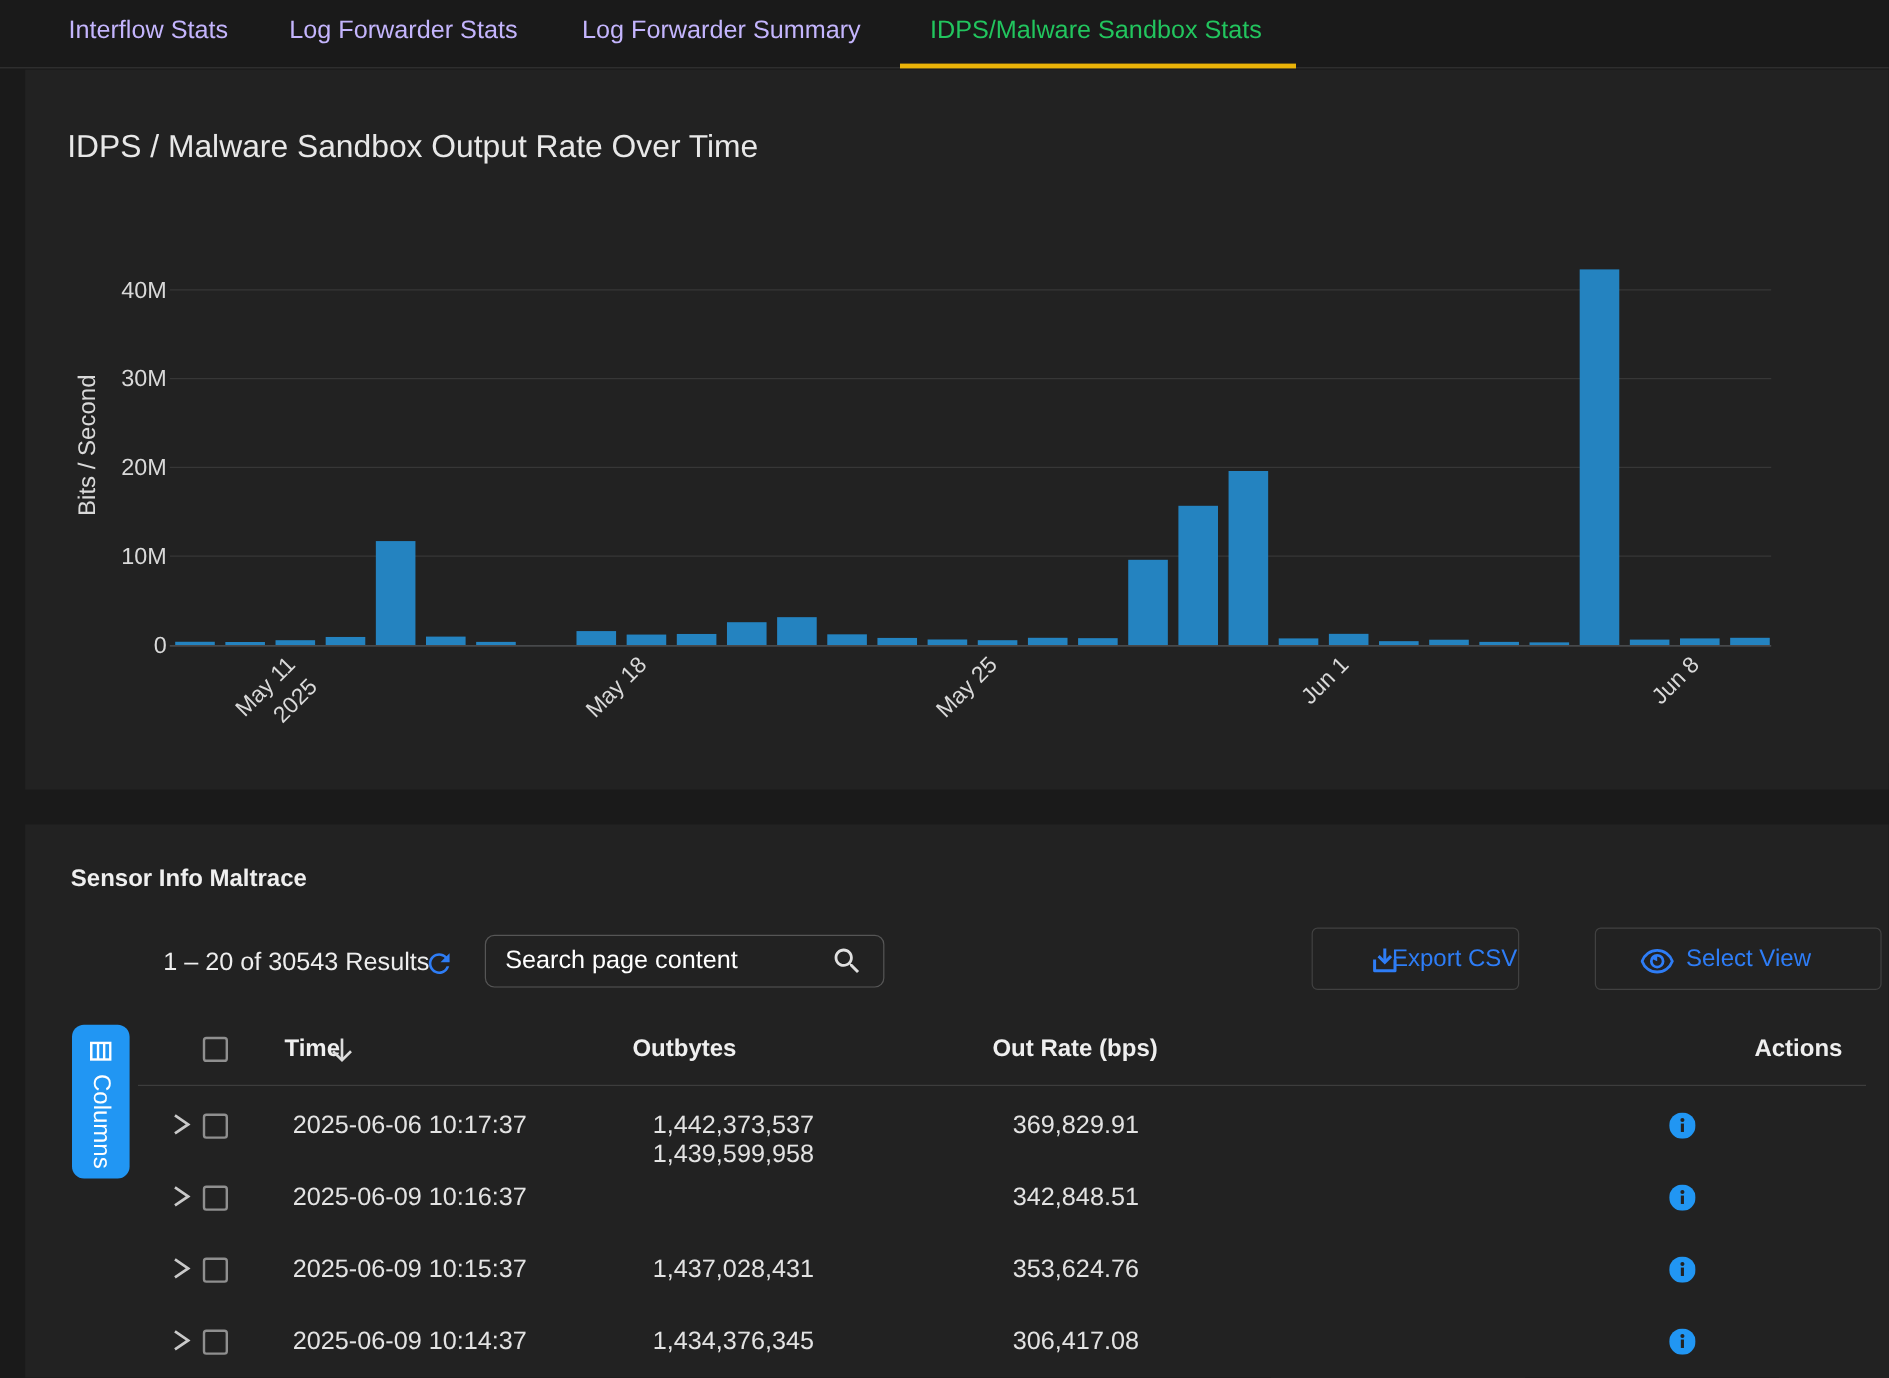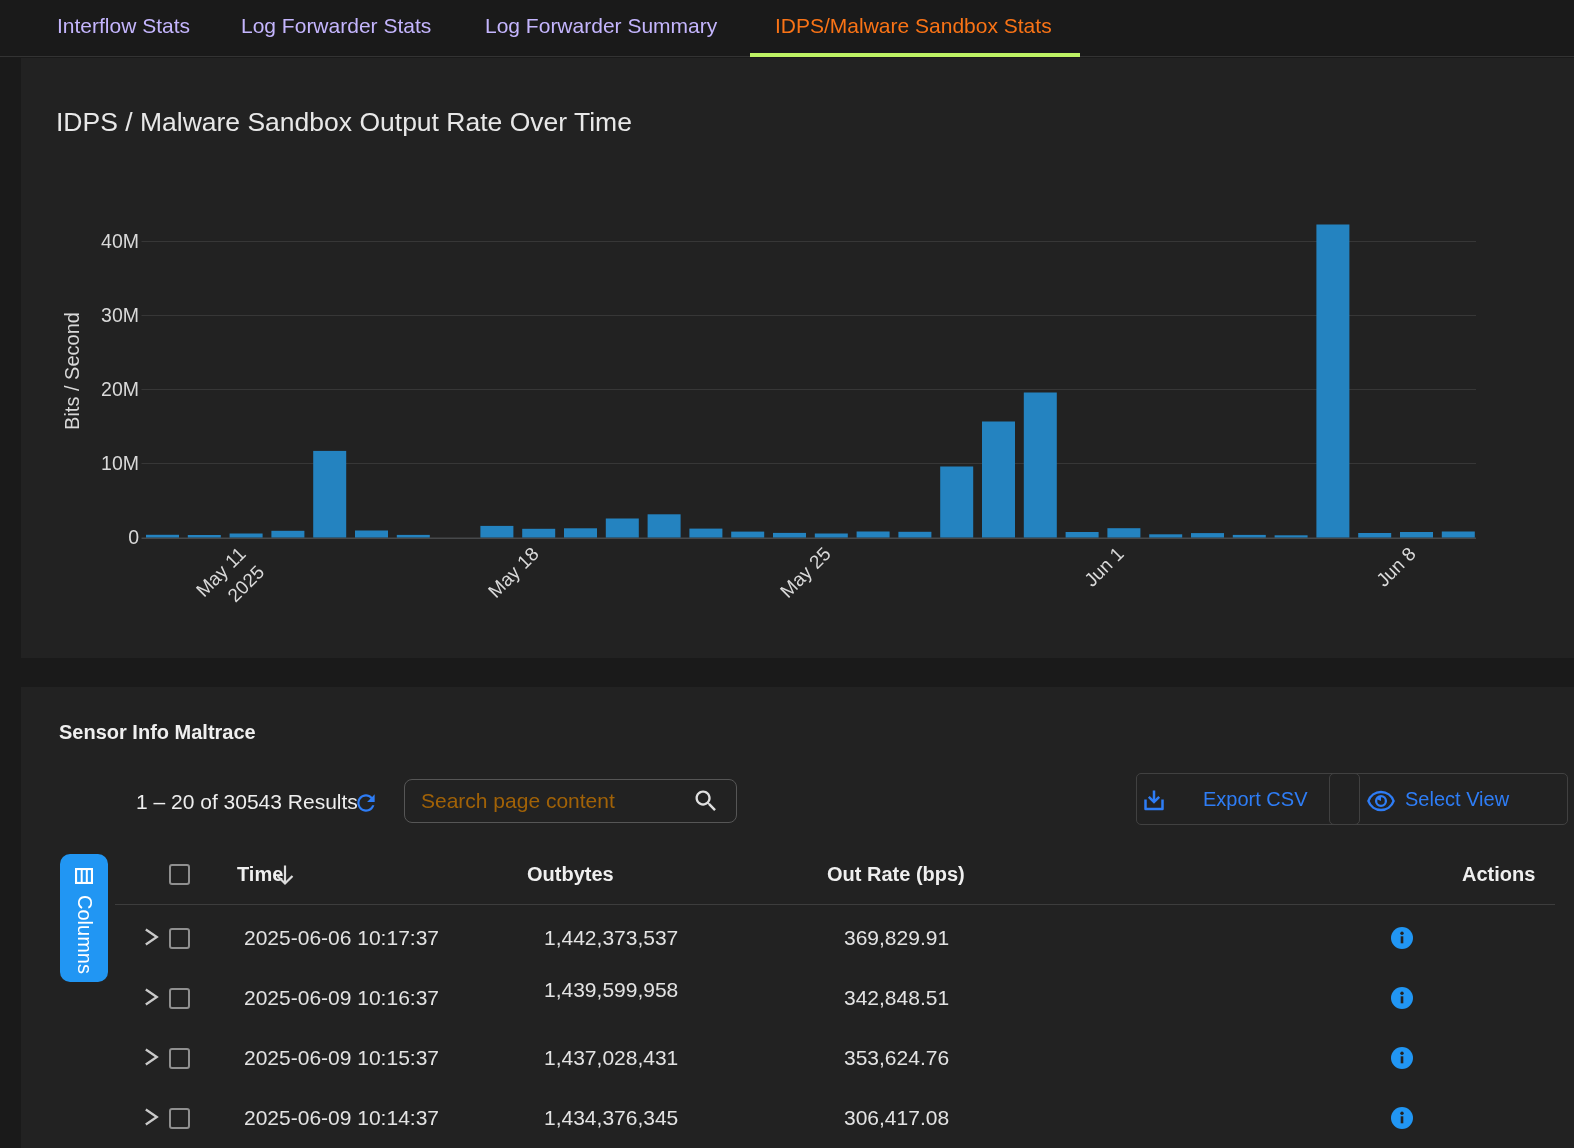--- a/index.html
+++ b/index.html
@@ -3,35 +3,35 @@
 <meta charset="utf-8">
 <style>
   * { margin:0; padding:0; box-sizing:border-box; }
   html,body { width:1574px; height:1148px; background:#1a1a1a; overflow:hidden;
     font-family:"Liberation Sans", sans-serif; }
   .abs { position:absolute; }
   #tabbar { position:absolute; left:0; top:0; width:1574px; height:57px;
     border-bottom:1px solid #333; }
   .tab { position:absolute; top:0; height:57px; line-height:52px; font-size:21px;
     color:#c4b5fd; white-space:nowrap; }
-  .tab.active { color:#f97316; border-bottom:4px solid #bef264; }
+  .tab.active { color:#22c55e; border-bottom:4px solid #eab308; }
   #chartpanel { position:absolute; left:21px; top:58px; width:1553px; height:600px;
     background:#222222; }
   #tablepanel { position:absolute; left:21px; top:687px; width:1553px; height:461px;
     background:#222222; }
   #charttitle { position:absolute; left:56px; top:107px; font-size:26.5px; color:#e8e8e8; }
   svg.overlay { position:absolute; left:0; top:0; }
   .txt { position:absolute; white-space:nowrap; color:#e3e3e3; font-size:20px; }
   .txt21 { font-size:21px;margin-left:17px; }
   .bold { font-weight:bold; color:#efefef; }
   .checkbox { position:absolute; width:21px; height:21px; border:2px solid #8f8f8f;
     border-radius:3px; }
   #searchbox { position:absolute; left:404px; top:779px; width:333px; height:44px;
     border:1px solid #565656; border-radius:8px; }
-  #searchbox span { position:absolute; left:16px; top:9px; font-size:21px; color:#a16207; }
+  #searchbox span { position:absolute; left:16px; top:9px; font-size:21px; color:#ffffff; }
   .btn { position:absolute; top:773px; height:52px; border:1px solid #414141;
     border-radius:5px; }
   .btn span { position:absolute; top:14px; font-size:20px; color:#2e7df6; white-space:nowrap; }
   #colbtn { position:absolute; left:60px; top:854px; width:48px; height:128px;
     background:#2196f3; border-radius:10px; }
   #colbtn .vtext { position:absolute; left:50%; top:41px; transform:translateX(-50%);
     writing-mode:vertical-rl; color:#fff; font-size:20px; }
 </style>
 </head>
 <body>
@@ -115,21 +115,21 @@
 </svg>
 
 <div id="searchbox">
     <span>Search page content</span>
   </div>
 
 <svg class="overlay" style="left:692px; top:787px;" width="28" height="28" viewBox="0 0 24 24">
   <path fill="#e0e0e0" d="M15.5 14h-.79l-.28-.27C15.41 12.59 16 11.11 16 9.5 16 5.91 13.09 3 9.5 3S3 5.91 3 9.5 5.91 16 9.5 16c1.61 0 3.09-.59 4.23-1.57l.27.28v.79l5 4.99L20.49 19l-4.99-5zm-6 0C7.01 14 5 11.99 5 9.5S7.01 5 9.5 5 14 7.01 14 9.5 11.99 14 9.5 14z"></path>
 </svg>
 
-<div class="btn" style="left:1136px; width:224px;">
+<div class="btn" style="left:1093px; width:173px;">
     <span style="left:66px;">Export CSV</span>
   </div>
 <svg class="overlay" style="left:1142px; top:788px;" width="24" height="24" viewBox="0 0 24 24">
   <g fill="none" stroke="#2e7df6" stroke-width="2.5">
     <path d="M12 2.5 V13"></path>
     <path d="M6.8 8.8 L12 14 L17.2 8.8"></path>
     <path d="M3.5 11.5 V21 H20.5 V11.5" stroke-linejoin="round"></path>
   </g>
 </svg>
 
@@ -174,21 +174,21 @@
 <svg class="overlay" style="left:1391px; top:927px;" width="22" height="22" viewBox="0 0 22 22">
     <circle cx="11" cy="11" r="11" fill="#2196f3"></circle>
     <rect x="9.7" y="9.3" width="2.6" height="7" fill="#222"></rect>
     <circle cx="11" cy="6.3" r="1.7" fill="#222"></circle>
   </svg>
 <svg class="overlay" style="left:144px; top:988px;" width="15" height="18" viewBox="0 0 15 18">
     <path fill="none" stroke="#c9c9c9" stroke-width="2.3" d="M1.8 1.5 L12.8 9 1.8 16.5"></path>
   </svg>
 <div class="checkbox" style="left:169px; top:988px;"></div>
 <div class="txt txt21" style="left:227px; top:986px;">2025-06-09 10:16:37</div>
-<div class="txt txt21" style="left:527px; top:978px;">1,439,599,958</div>
+<div class="txt txt21" style="left:527px; top:950px;">1,439,599,958</div>
 <div class="txt txt21" style="left:827px; top:986px;">342,848.51</div>
 <svg class="overlay" style="left:1391px; top:987px;" width="22" height="22" viewBox="0 0 22 22">
     <circle cx="11" cy="11" r="11" fill="#2196f3"></circle>
     <rect x="9.7" y="9.3" width="2.6" height="7" fill="#222"></rect>
     <circle cx="11" cy="6.3" r="1.7" fill="#222"></circle>
   </svg>
 <svg class="overlay" style="left:144px; top:1048px;" width="15" height="18" viewBox="0 0 15 18">
     <path fill="none" stroke="#c9c9c9" stroke-width="2.3" d="M1.8 1.5 L12.8 9 1.8 16.5"></path>
   </svg>
 <div class="checkbox" style="left:169px; top:1048px;"></div>

